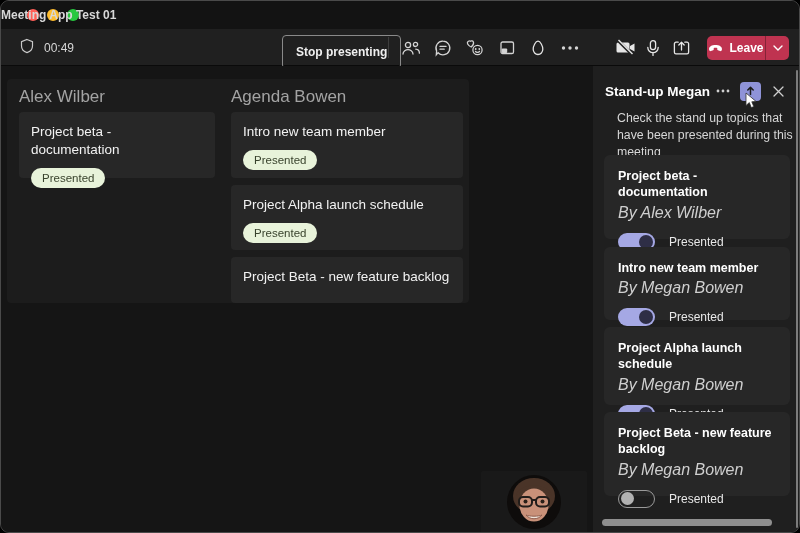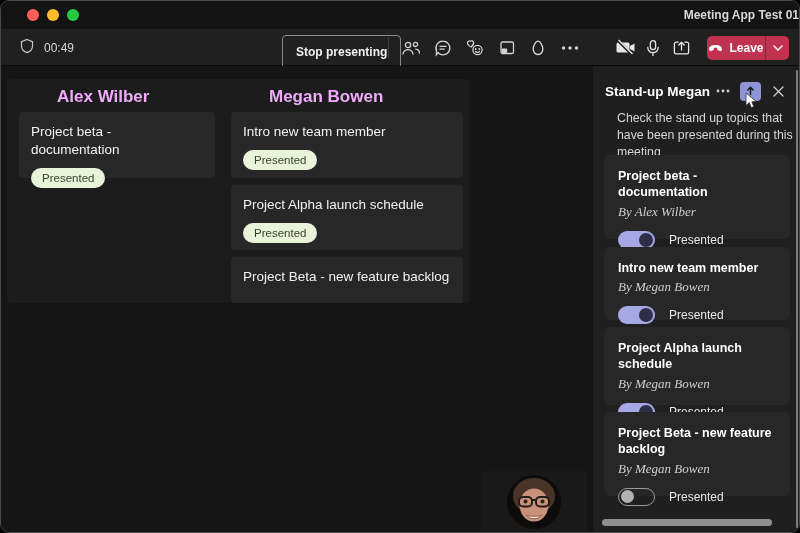--- a/index.html
+++ b/index.html
@@ -6,21 +6,21 @@
   html,body { width:800px; height:533px; background:#000; font-family:"Liberation Sans", sans-serif; }
   .window { position:absolute; left:0; top:0; width:800px; height:533px; background:#141414;
             border:1px solid #4a4a4a; border-radius:9px; overflow:hidden; }
 
   
   .titlebar { position:absolute; left:0; top:0; width:100%; height:28px; background:#131313; }
   .tl { position:absolute; top:8px; width:12px; height:12px; border-radius:50%; }
   .tl.red { left:26px; background:#ff5f57; }
   .tl.yellow { left:46px; background:#febc2e; }
   .tl.green { left:66px; background:#28c840; }
-  .win-title { position:absolute; top:7px; left:0; width:100%; text-align:right;
+  .win-title { position:absolute; top:7px; left:0; width:100%; text-align:left;
                color:#d8d8d8; font-size:12px; font-weight:bold; }
 
   
   .toolbar { position:absolute; left:0; top:28px; width:100%; height:37px; background:#202020;
              border-bottom:1px solid #0a0a0a; }
   .timer-wrap { position:absolute; left:18px; top:0; height:37px; display:flex; align-items:center; gap:9px; color:#d6d6d6; }
   .timer { font-size:12px; color:#d6d6d6; }
   .btn-stop { position:absolute; left:281px; top:6px; height:34px; padding:0 13px; background:transparent;
               border:1px solid #8a8a8a; border-radius:4px; color:#f0f0f0; font-size:12px; font-weight:bold;
               font-family:"Liberation Sans", sans-serif; }
@@ -32,41 +32,41 @@
   .leave-btn { position:absolute; left:706px; top:7px; width:82px; height:24px; background:#bf3350;
                border-radius:5px; display:flex; color:#fff; overflow:hidden; }
   .leave-main { flex:1; display:flex; align-items:center; justify-content:center; gap:6px;
                 font-size:12px; font-weight:bold; }
   .leave-caret { width:24px; display:flex; align-items:center; justify-content:center;
                  border-left:1px solid rgba(0,0,0,0.30); }
 
   
   .stage { position:absolute; left:0; top:65px; width:592px; height:468px; background:#151515; }
   .stage-panel { position:absolute; left:6px; top:13px; width:462px; height:224px; background:#1c1c1c; border-radius:4px; }
-  .col-header { position:absolute; top:8px; color:#f0abfc; font-size:17px; font-weight:bold;margin-left:38px; }
+  .col-header { position:absolute; top:8px; color:#a3a3a3; font-size:17px; font-weight:normal; }
   .stage-card { position:absolute; background:#272727; border-radius:4px; padding:11px 12px; }
   .stage-card .ttl { color:#f2f2f2; font-size:13.5px; line-height:1.35; }
   .badge { display:inline-block; margin-top:9px; background:#e8f3da; color:#38422c; font-size:11.5px;
            padding:4px 11px; border-radius:11px; }
 
   
   .video-tile { position:absolute; left:480px; top:405px; width:106px; height:63px; background:#191919; border-radius:2px; }
 
   
   .sidebar { position:absolute; left:592px; top:65px; width:208px; height:468px; background:#1f1f1f; }
   .sb-header { position:absolute; left:12px; top:14px; width:184px; height:22px; display:flex; align-items:center; }
   .sb-title { color:#ffffff; font-size:13.5px; font-weight:bold; flex:1; }
   .sb-ico { width:22px; height:20px; display:flex; align-items:center; justify-content:center; color:#cfcfcf; }
   .popout-btn { width:21px; height:19px; border-radius:4px; background:#8f93d8; display:flex;
                 align-items:center; justify-content:center; color:#1c1c1c; margin:0 6px; }
   .cursor { position:absolute; left:152px; top:26px; }
   .sb-desc { position:absolute; left:24px; top:44px; width:182px; color:#d6d6d6; font-size:12.3px; line-height:1.38; }
   .sb-card { position:absolute; left:11px; width:186px; background:#272727; border-radius:6px; padding:13px 14px; }
   .sb-card .ttl { color:#ffffff; font-size:12.5px; font-weight:bold; line-height:1.3; }
-  .sb-card .author { color:#cfcfcf; font-size:13px; font-style:italic; margin-top:3px;font-family:Liberation Serif, serif; }
+  .sb-card .author { color:#cfcfcf; font-size:16px; font-style:italic; margin-top:3px; }
   .toggle-row { display:flex; align-items:center; gap:14px; margin-top:11px; }
   .toggle { width:37px; height:18px; border-radius:9px; position:relative; }
   .toggle.on { background:#a5a8e4; }
   .toggle.on .knob { position:absolute; right:2px; top:2px; width:14px; height:14px; border-radius:50%; background:#2e2e46; }
   .toggle.off { background:transparent; border:1px solid #9a9a9a; }
   .toggle.off .knob { position:absolute; left:2px; top:1px; width:13px; height:13px; border-radius:50%; background:#b2b2b2; }
   .toggle-label { color:#e8e8e8; font-size:12px; }
   .hscroll { position:absolute; left:9px; top:453px; width:170px; height:7px; border-radius:4px; background:#8f8f8f; }
   .vscroll { position:absolute; left:203px; top:4px; width:2px; height:458px; border-radius:2px; background:#7c7c7c; }
 </style>
@@ -174,21 +174,21 @@
 
   <div class="stage">
     <div class="stage-panel">
 
       <div class="col-header" style="left:12px">Alex Wilber</div>
       <div class="stage-card" style="left:12px; top:33px; width:196px; height:66px">
         <div class="ttl">Project beta - documentation</div>
         <span class="badge">Presented</span>
       </div>
 
-      <div class="col-header" style="left:224px">Megan Bowen</div>
+      <div class="col-header" style="left:224px">Agenda Bowen</div>
       <div class="stage-card" style="left:224px; top:33px; width:232px; height:66px">
         <div class="ttl">Intro new team member</div>
         <span class="badge">Presented</span>
       </div>
       <div class="stage-card" style="left:224px; top:106px; width:232px; height:65px">
         <div class="ttl">Project Alpha launch schedule</div>
         <span class="badge">Presented</span>
       </div>
       <div class="stage-card" style="left:224px; top:178px; width:232px; height:46px">
         <div class="ttl">Project Beta - new feature backlog</div>

